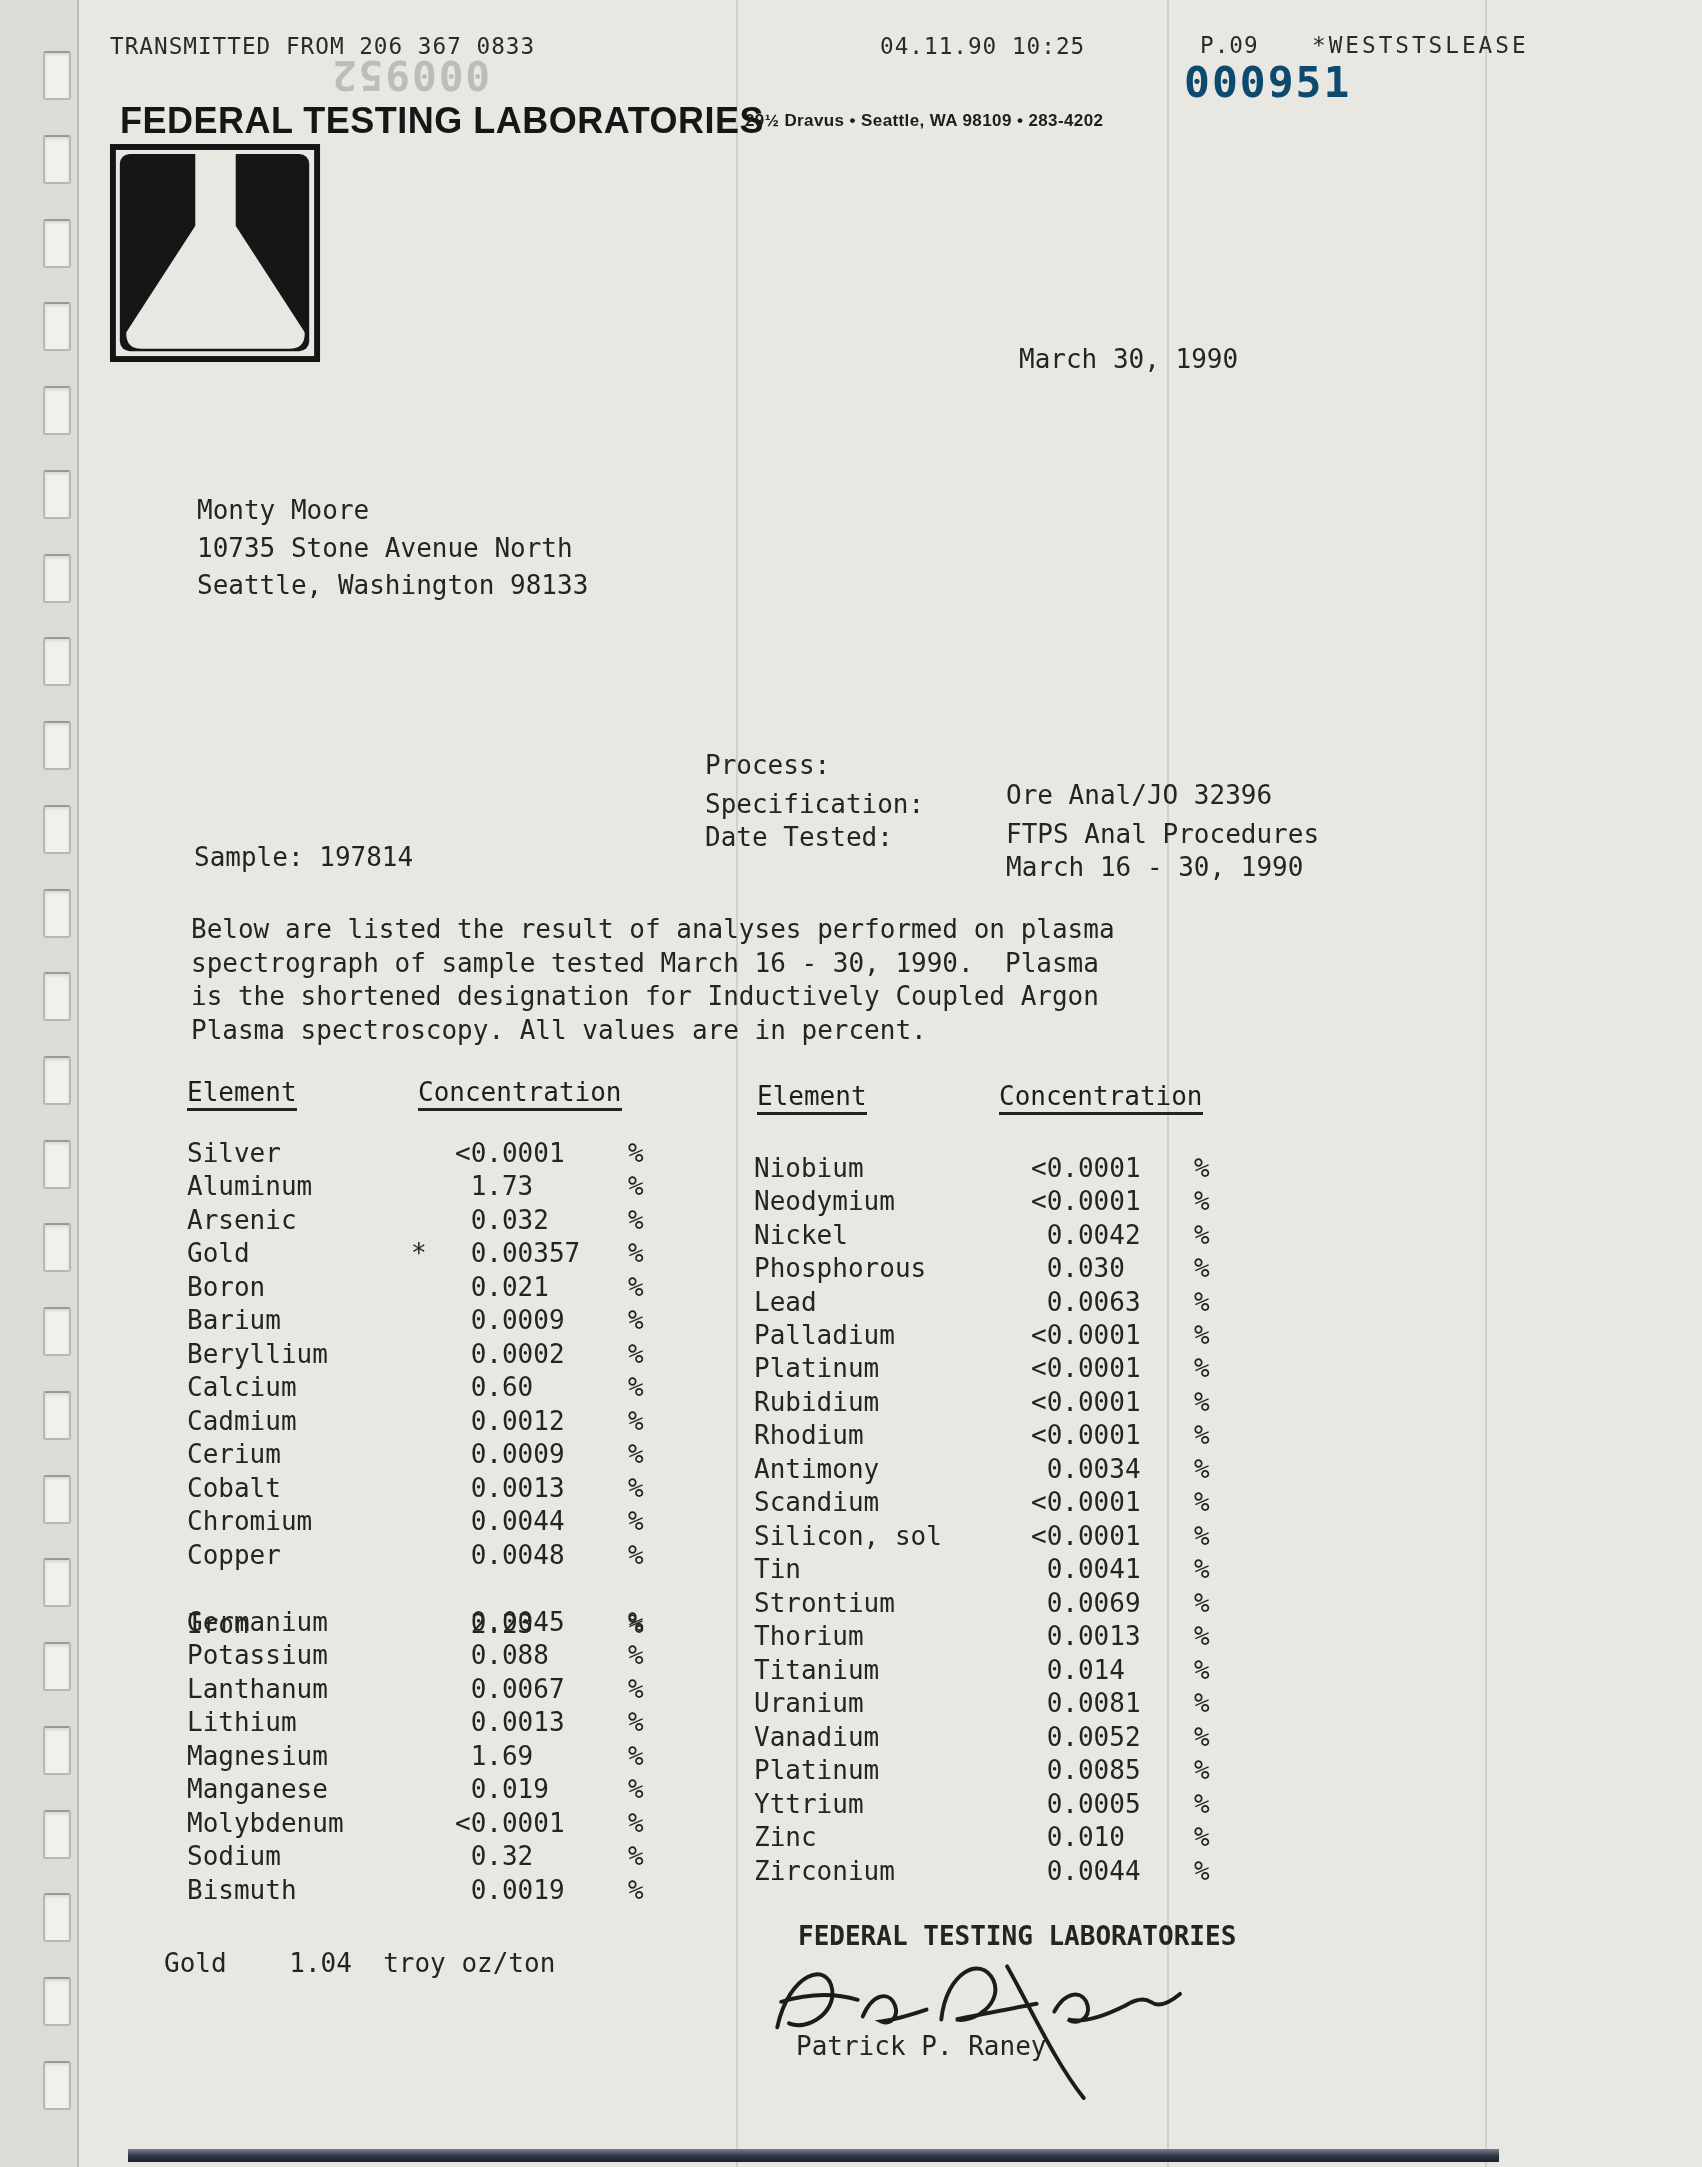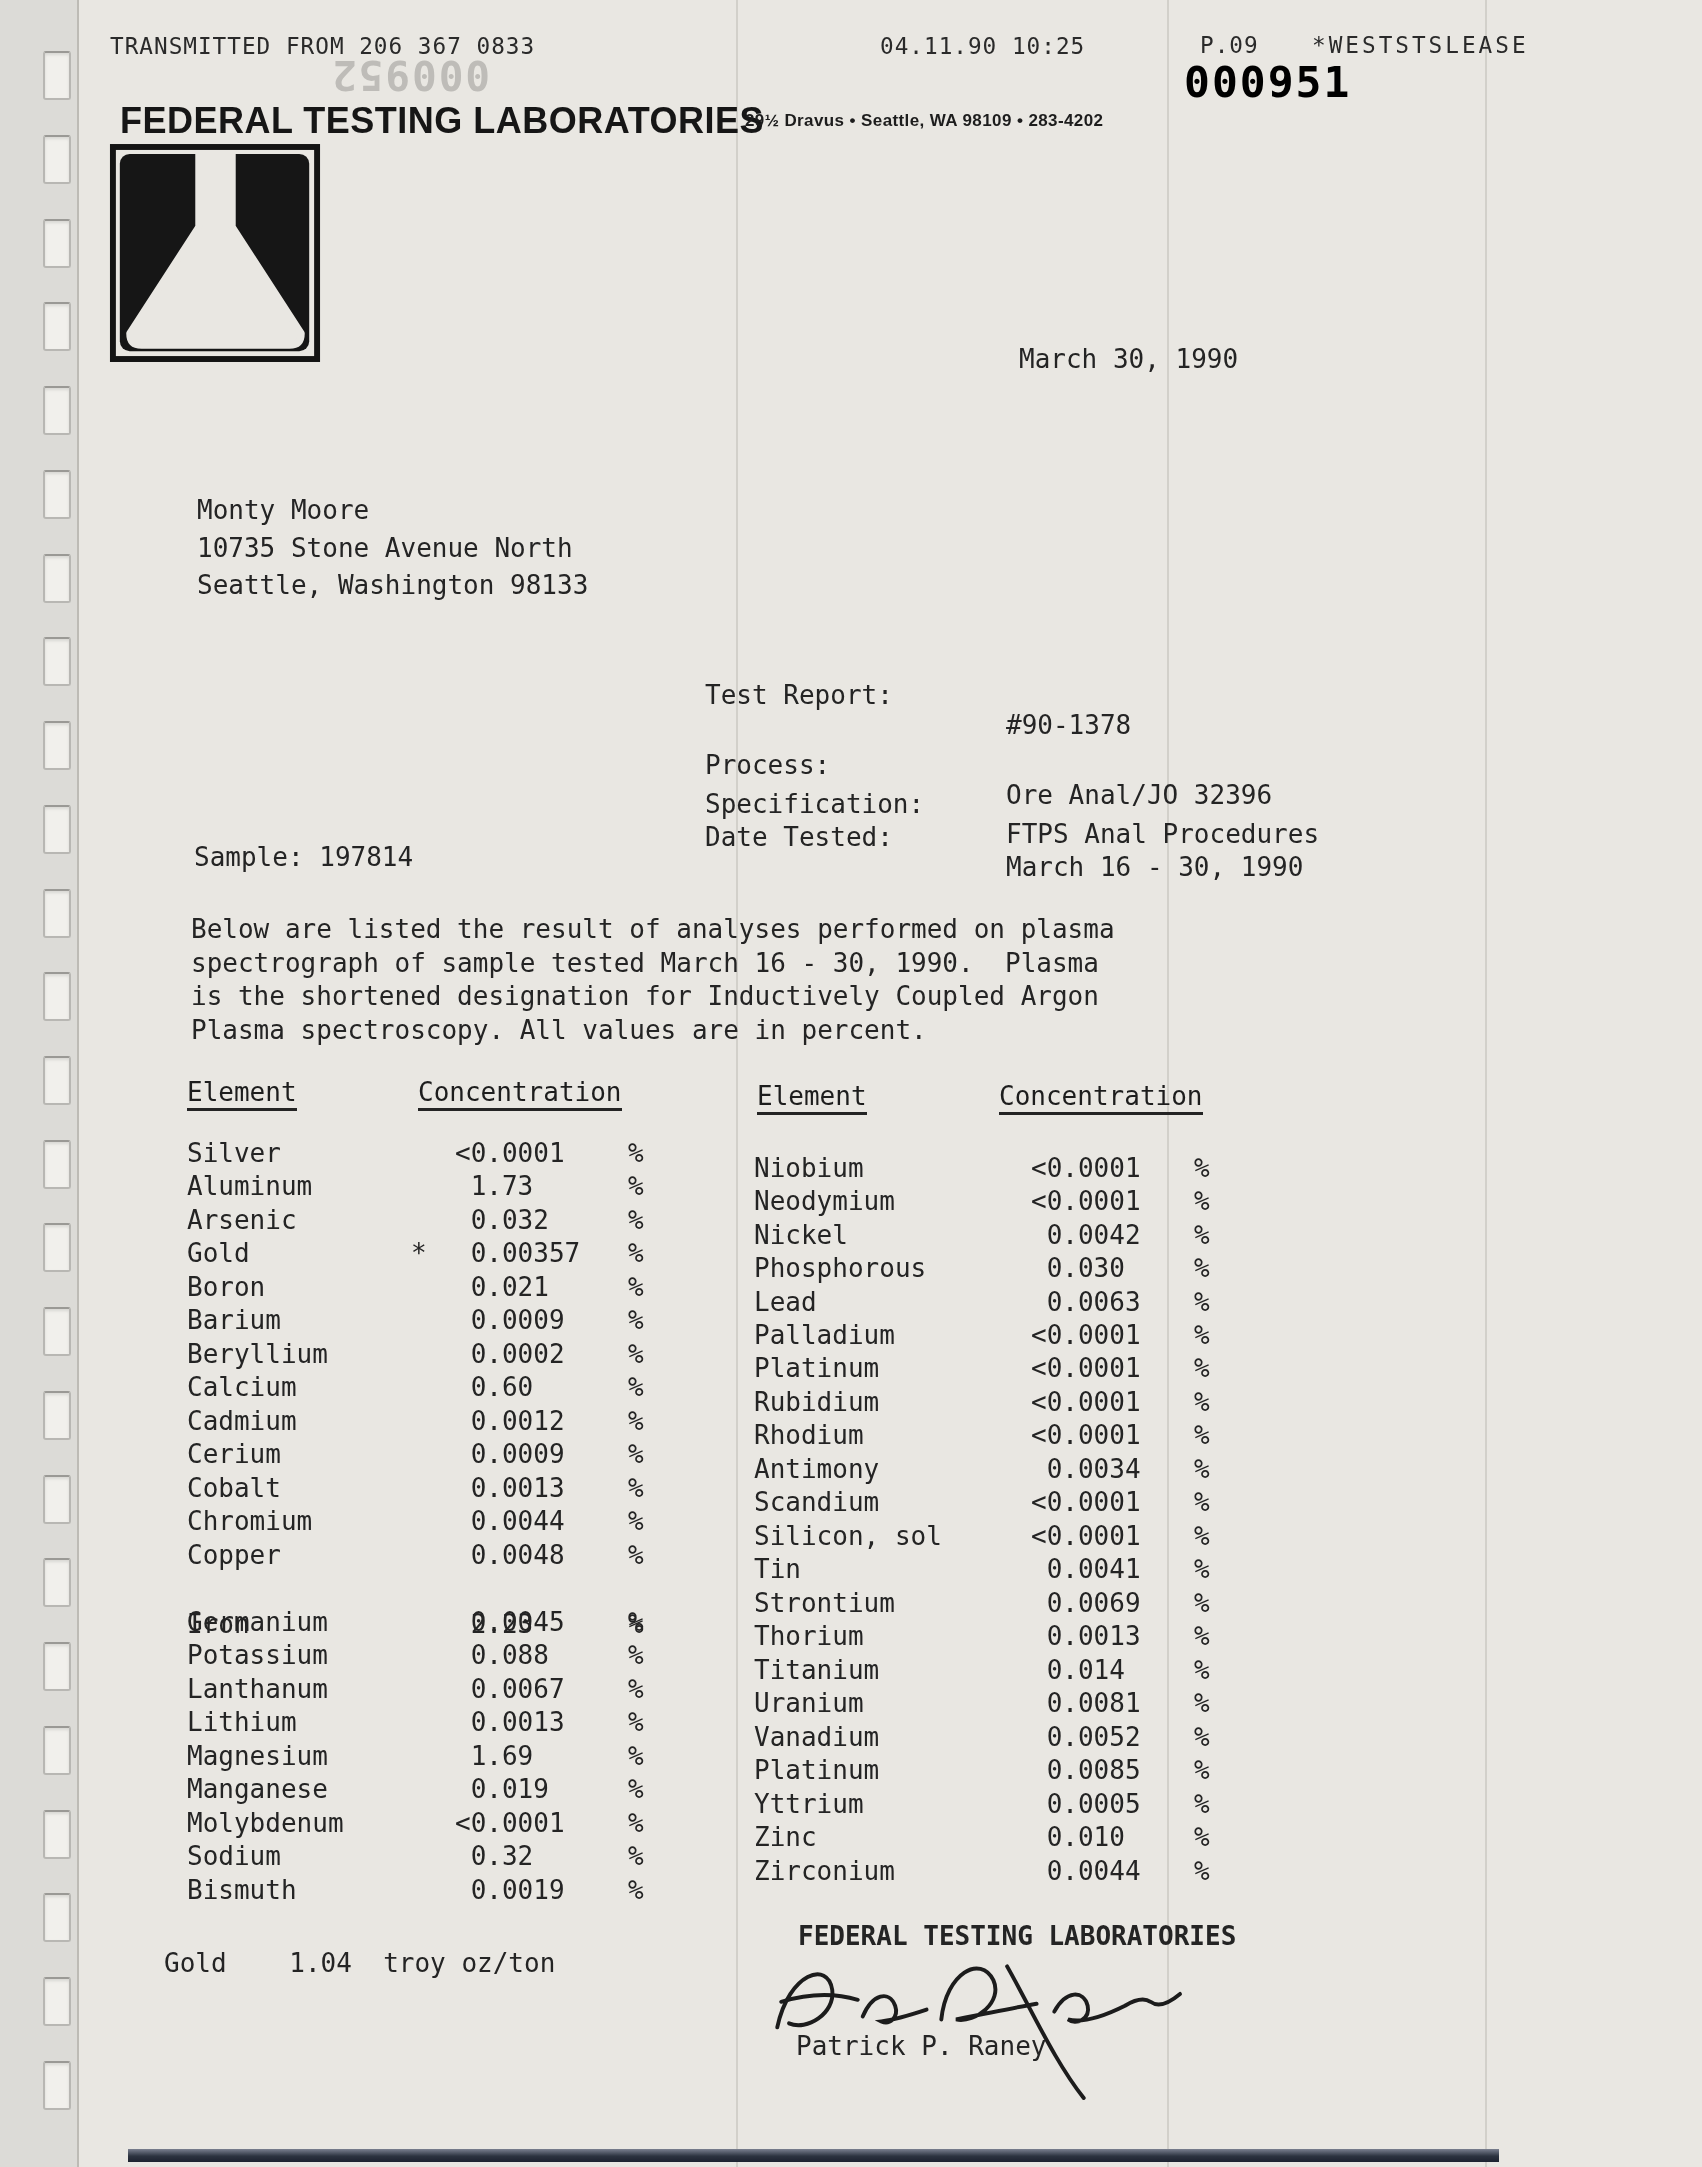--- a/index.html
+++ b/index.html
@@ -11,21 +11,21 @@
   .body-mono{font-size:26px;color:#242424;}
   
   .margin-strip{left:0;top:0;width:77px;height:2167px;background:#dcdbd7;}
   .margin-edge{left:77px;top:0;width:2px;height:2167px;background:rgba(160,158,152,.6);}
   .hole{position:absolute;left:43px;width:23.6px;height:45px;background:#f1f0ec;
         border:2px solid #b8b7b3;border-top-color:#9a9995;border-radius:3px;
         box-shadow:inset 0 2px 3px rgba(0,0,0,.10);}
   
   .streak{top:0;width:2px;height:2167px;background:rgba(182,180,174,.45);}
   
-  .stamp{font-weight:bold;font-size:43px;letter-spacing:2px;color:#000000;
+  .stamp{font-weight:bold;font-size:43px;letter-spacing:2px;color:#0c4a6e;
          font-family:"DejaVu Sans Mono",monospace;}
   .ghost-stamp{font-weight:bold;font-size:41px;letter-spacing:2px;color:#9b9a96;opacity:.55;
                transform:rotate(180deg);font-family:"DejaVu Sans Mono",monospace;}
   
   .company{font-family:"Liberation Sans",sans-serif;font-weight:bold;font-size:36px;
            letter-spacing:0.5px;color:#161616;}
   .address{font-family:"Liberation Sans",sans-serif;font-weight:bold;font-size:17px;
            letter-spacing:0.4px;color:#1d1d1d;}
   
   .meta-row{position:absolute;left:705px;width:690px;height:31.5px;}
@@ -97,24 +97,20 @@
     <path d="M92 10 L126 10 L126 88 L196 196 Q196 208 184 208 L34 208 Q22 208 22 196 L92 88 Z" fill="#e9e7e2" stroke="#e9e7e2" stroke-width="7" stroke-linejoin="round"></path>
     <rect x="5" y="7" width="207" height="215" fill="none" stroke="#141414" stroke-width="6"></rect>
   </svg>
 
   <div class="abs mono body-mono" style="left:1019px;top:344px">March 30, 1990</div>
 
   <div class="abs mono body-mono" style="left:197px;top:495px">Monty Moore</div>
   <div class="abs mono body-mono" style="left:197px;top:533px">10735 Stone Avenue North</div>
   <div class="abs mono body-mono" style="left:197px;top:570px">Seattle, Washington 98133</div>
 
-  <div class="meta-row mono body-mono" style="top:650px">
-    <span class="meta-label">Test Report:</span>
-    <span class="meta-value">#90-1378</span>
-  </div>
   <div class="meta-row mono body-mono" style="top:720px">
     <span class="meta-label">Process:</span>
     <span class="meta-value">Ore Anal/JO 32396</span>
   </div>
   <div class="meta-row mono body-mono" style="top:759px">
     <span class="meta-label">Specification:</span>
     <span class="meta-value">FTPS Anal Procedures</span>
   </div>
   <div class="meta-row mono body-mono" style="top:792px">
     <span class="meta-label">Date Tested:</span>

